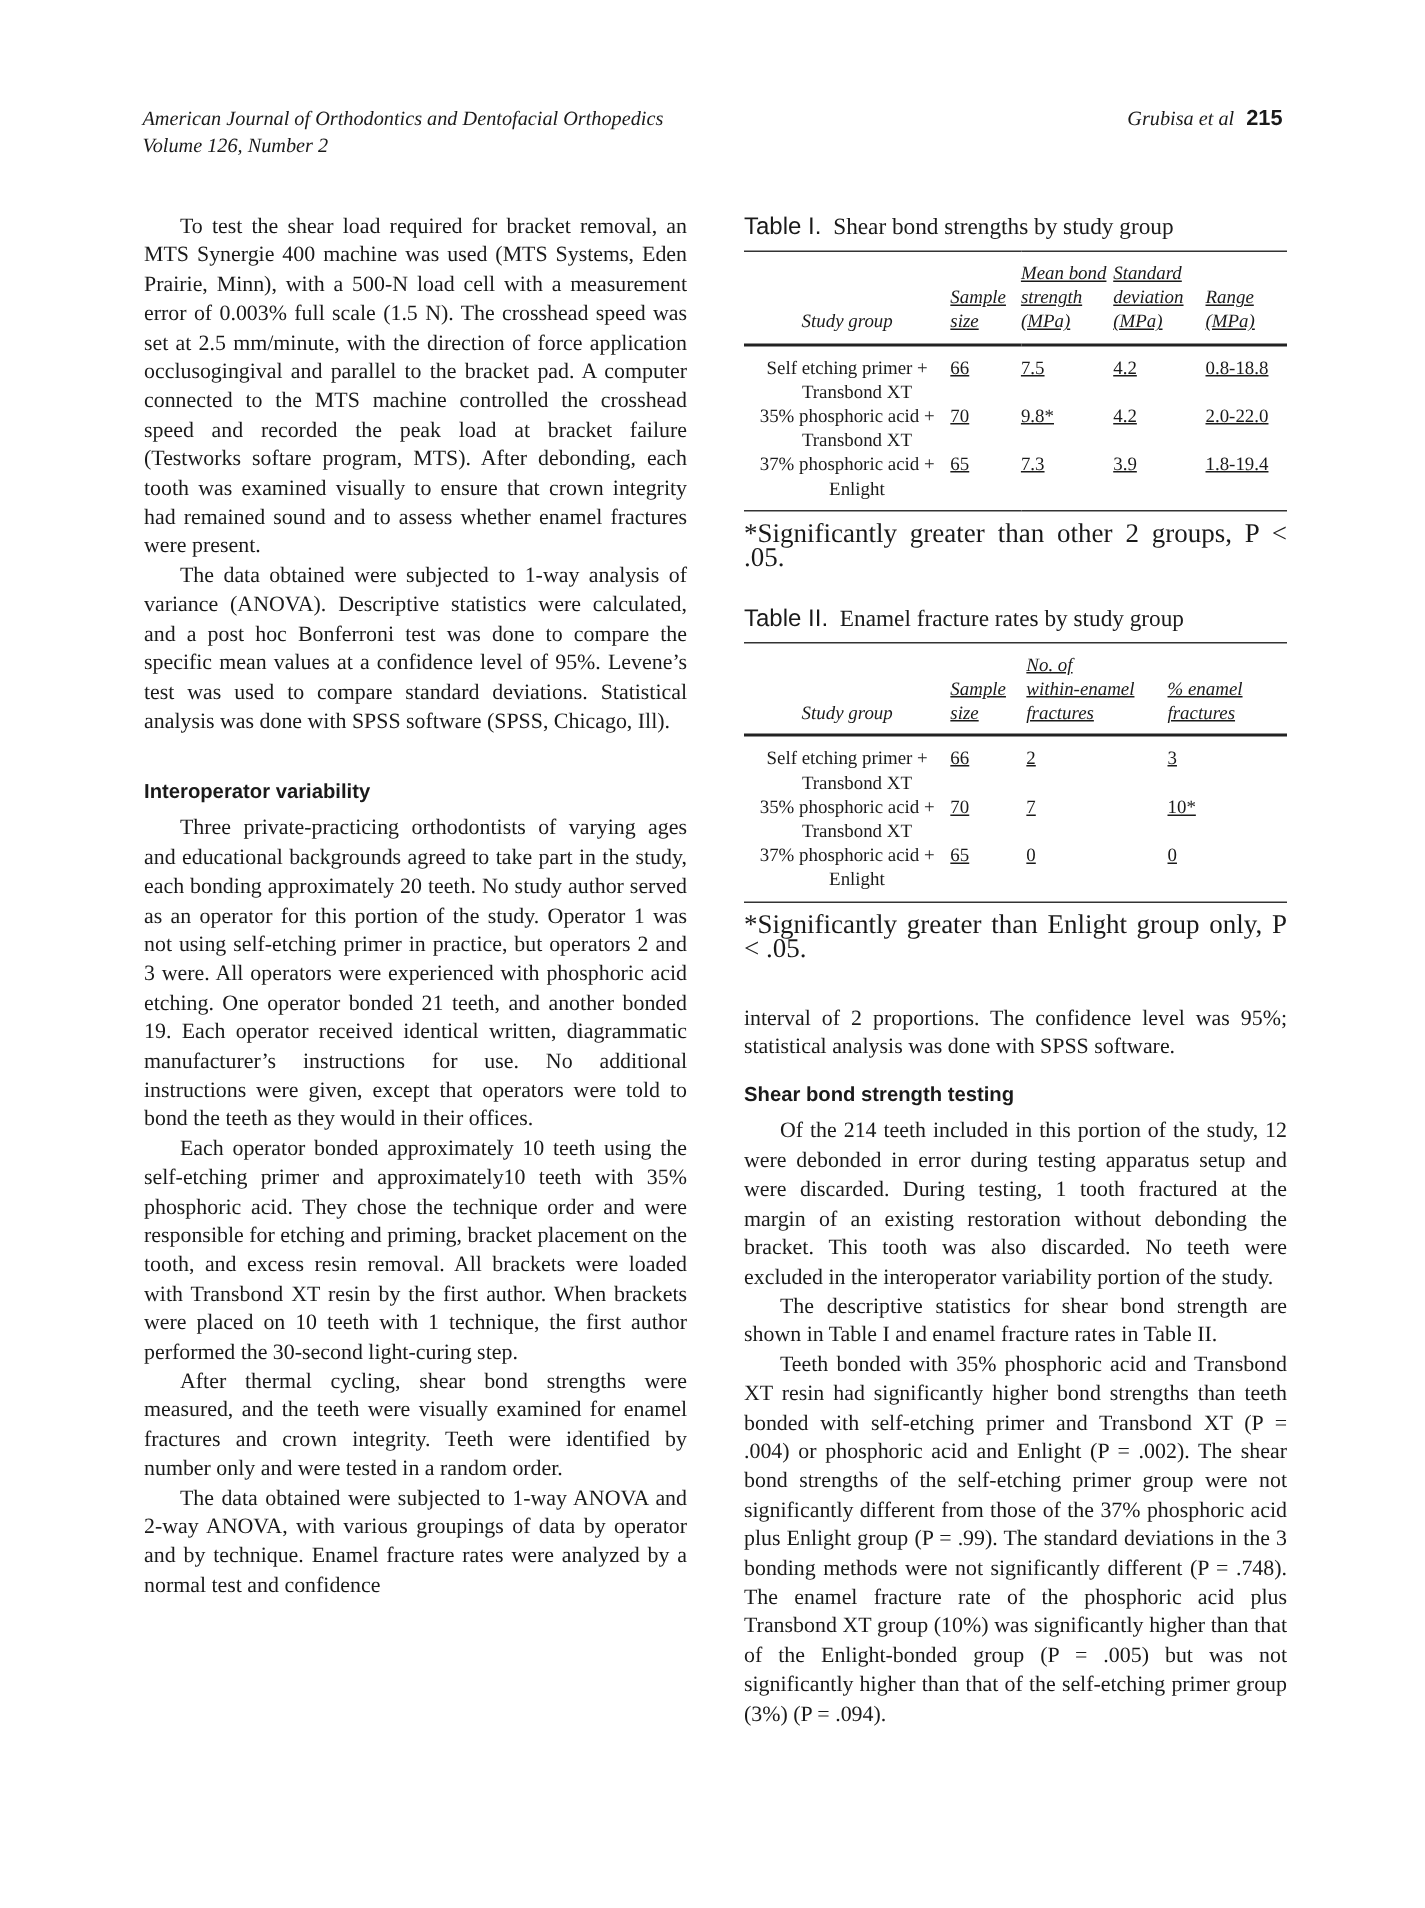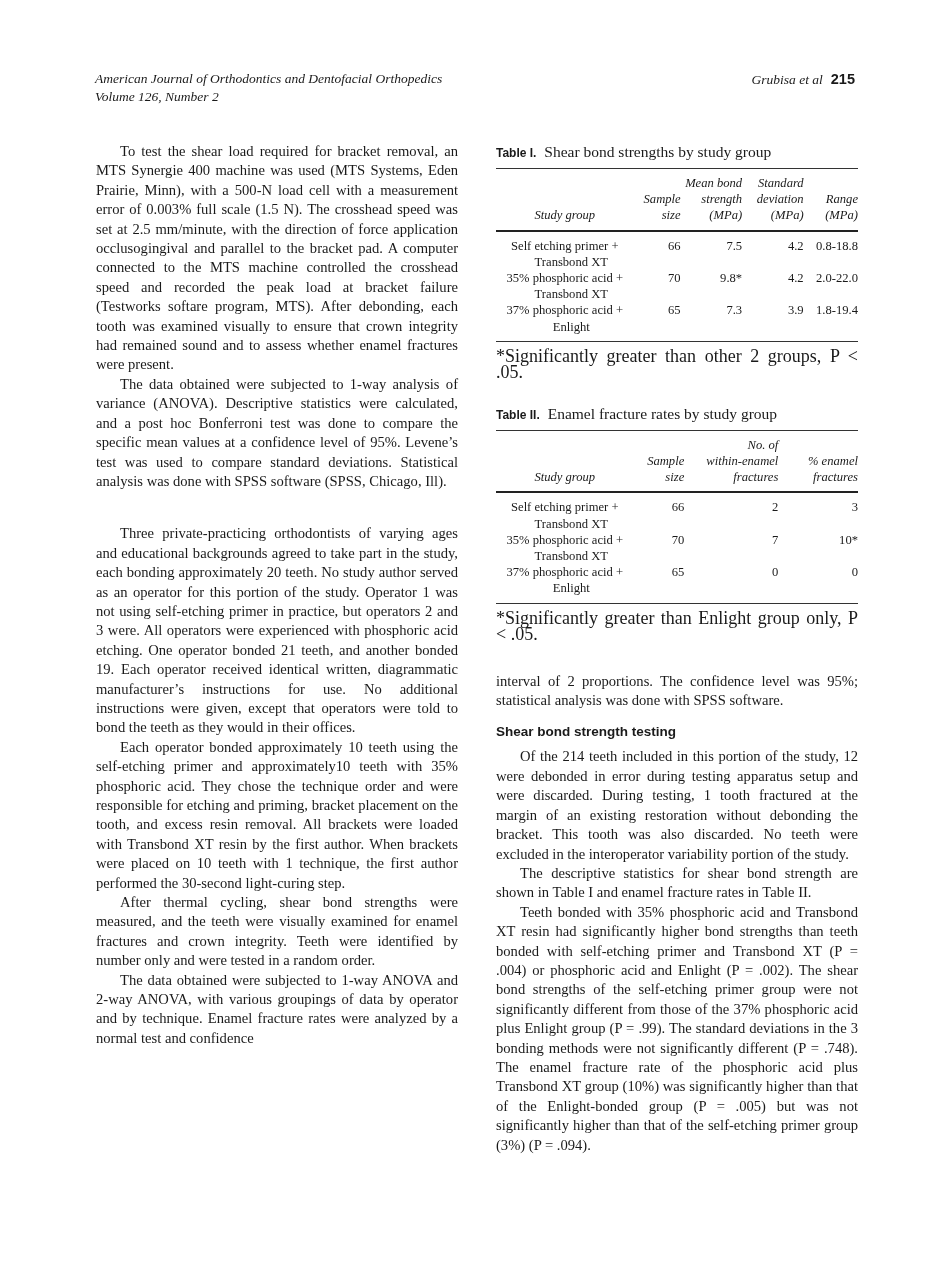--- a/index.html
+++ b/index.html
@@ -12,24 +12,24 @@
     .col { position: absolute; top: 142px; width: 362px; font-size: 14.6px; line-height: 19.4px; text-align: justify; hyphens: manual; }
     .col.left { left: 96px; }
     .col.right { left: 496px; }
     .col p { margin: 0; text-indent: 24px; }
     .sec-head { font-family: "Liberation Sans", sans-serif; font-weight: bold; font-size: 13.5px; line-height: 19px; margin: 0; text-indent: 0; }
     .gap-big { height: 27px; }
     .gap-small { height: 12px; }
 
     .tbl { width: 362px; margin: 0; }
     .tbl-title { font-size: 15.5px; line-height: 20px; margin: 0 0 5px 0; }
-    .tbl-title .lbl { font-family: "Liberation Sans", sans-serif; font-weight: bold; font-size: 12px; margin-right: 4px; }
+    .tbl-title .lbl { font-family: "Liberation Sans", sans-serif; font-weight: normal; font-size: 16px; margin-right: 4px; }
     table { width: 100%; border-collapse: collapse; font-size: 12.6px; line-height: 16.2px; }
     thead tr th { font-style: italic; font-weight: normal; vertical-align: bottom; padding: 6px 0 6px 0; border-top: 1.2px solid #333; border-bottom: 2px solid #222; }
-    th.c, td.c { text-align: right; }
+    th.c, td.c { text-align: left; text-decoration: underline; }
     th.l, td.l { text-align: center; }
     tbody td { vertical-align: top; padding: 0; }
     tbody tr:first-child td { padding-top: 6px; }
     tbody tr:last-child td { padding-bottom: 6px; border-bottom: 1.2px solid #333; }
     td .cont { display: block; padding-left: 13px; }
     .foot { font-size: 18px; line-height: 16px; margin-top: 6px; }
   </style>
 </head>
 <body>
 
@@ -40,20 +40,21 @@
   </div>
   <div class="right">
     <span>Grubisa et al</span><span class="pg">215</span>
   </div>
 </div>
 
 <div class="col left">
   <p>To test the shear load required for bracket removal, an MTS Synergie 400 machine was used (MTS Systems, Eden Prairie, Minn), with a 500-N load cell with a measurement error of 0.003% full scale (1.5 N). The crosshead speed was set at 2.5 mm/minute, with the direction of force application occlusogingival and parallel to the bracket pad. A computer connected to the MTS machine controlled the crosshead speed and recorded the peak load at bracket failure (Testworks softare program, MTS). After debonding, each tooth was examined visually to ensure that crown integrity had remained sound and to assess whether enamel fractures were present.</p>
   <p>The data obtained were subjected to 1-way analysis of variance (ANOVA). Descriptive statistics were calculated, and a post hoc Bonferroni test was done to compare the specific mean values at a confidence level of 95%. Levene’s test was used to compare standard deviations. Statistical analysis was done with SPSS software (SPSS, Chicago, Ill).</p>
   <div class="gap-big"></div>
+  <h3 class="sec-head">Interoperator variability</h3>
   <div style="height:6px"></div>
   <p>Three private-practicing orthodontists of varying ages and educational backgrounds agreed to take part in the study, each bonding approximately 20 teeth. No study author served as an operator for this portion of the study. Operator 1 was not using self-etching primer in practice, but operators 2 and 3 were. All operators were experienced with phosphoric acid etching. One operator bonded 21 teeth, and another bonded 19. Each operator received identical written, diagrammatic manufacturer’s instructions for use. No additional instructions were given, except that operators were told to bond the teeth as they would in their offices.</p>
   <p>Each operator bonded approximately 10 teeth using the self-etching primer and approximately10 teeth with 35% phosphoric acid. They chose the technique order and were responsible for etching and priming, bracket placement on the tooth, and excess resin removal. All brackets were loaded with Transbond XT resin by the first author. When brackets were placed on 10 teeth with 1 technique, the first author performed the 30-second light-curing step.</p>
   <p>After thermal cycling, shear bond strengths were measured, and the teeth were visually examined for enamel fractures and crown integrity. Teeth were identified by number only and were tested in a random order.</p>
   <p>The data obtained were subjected to 1-way ANOVA and 2-way ANOVA, with various groupings of data by operator and by technique. Enamel fracture rates were analyzed by a normal test and confidence</p>
 </div>
 
 <div class="col right">
   <div class="tbl">
     <div class="tbl-title">

